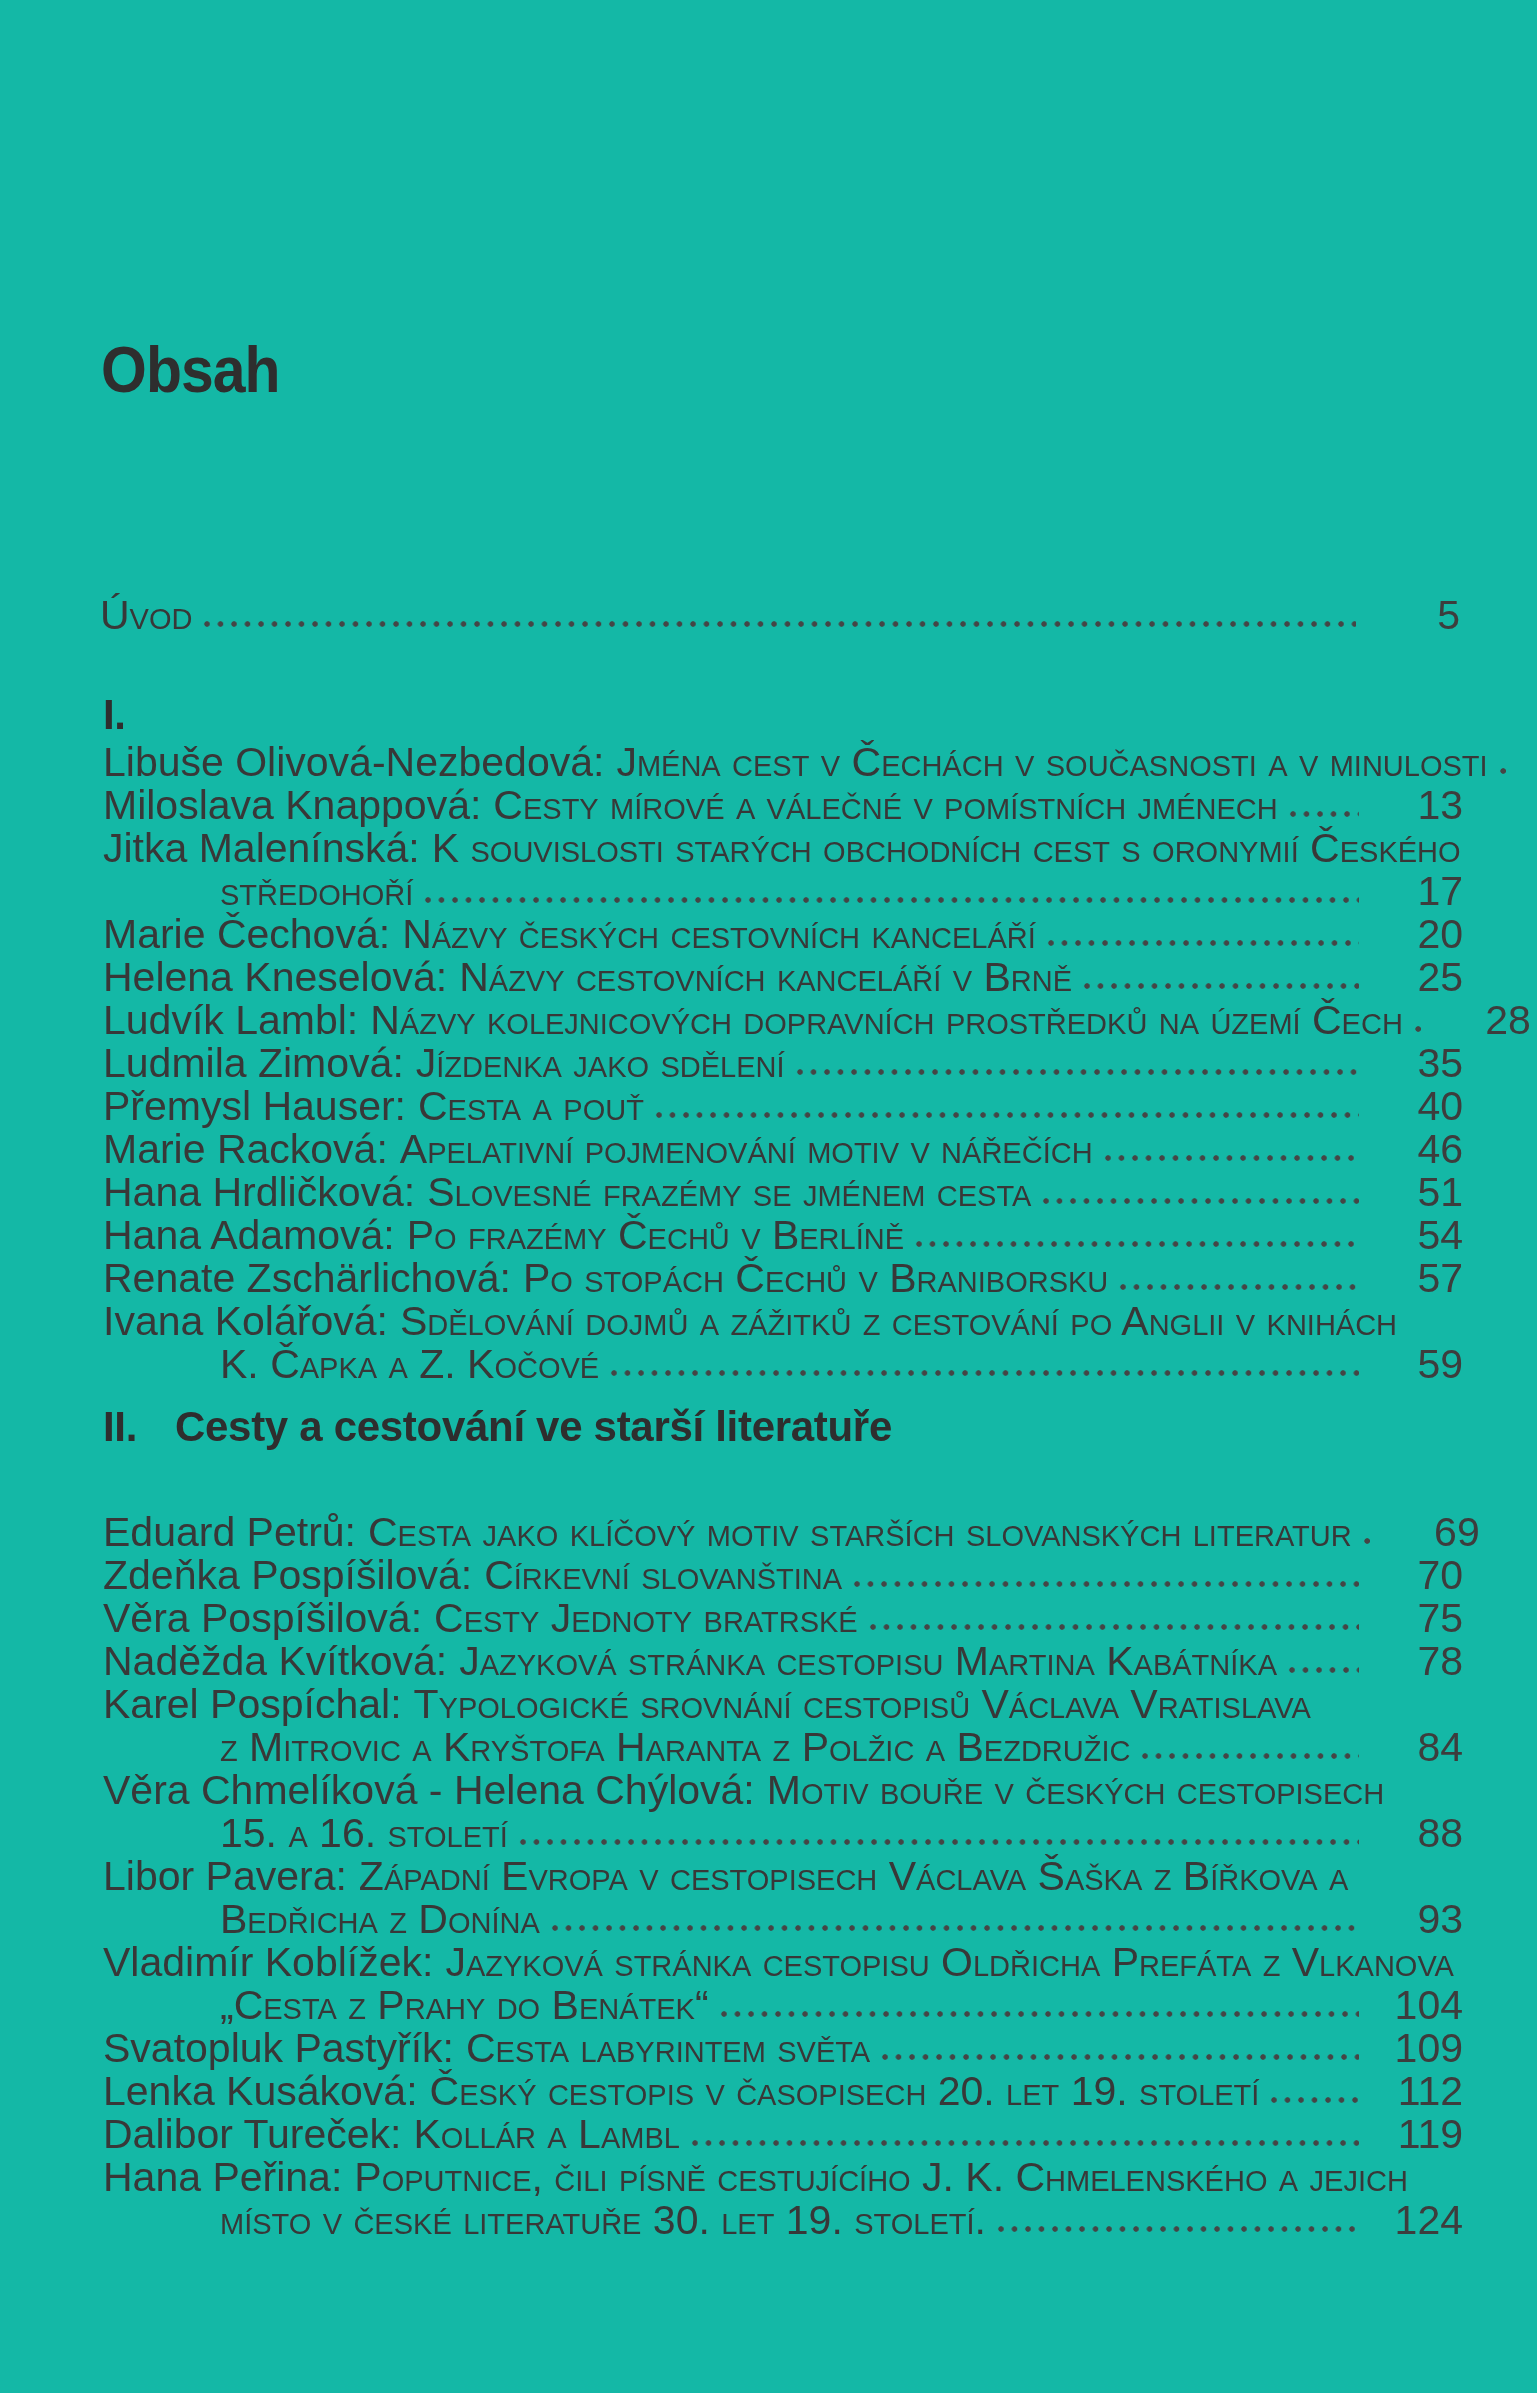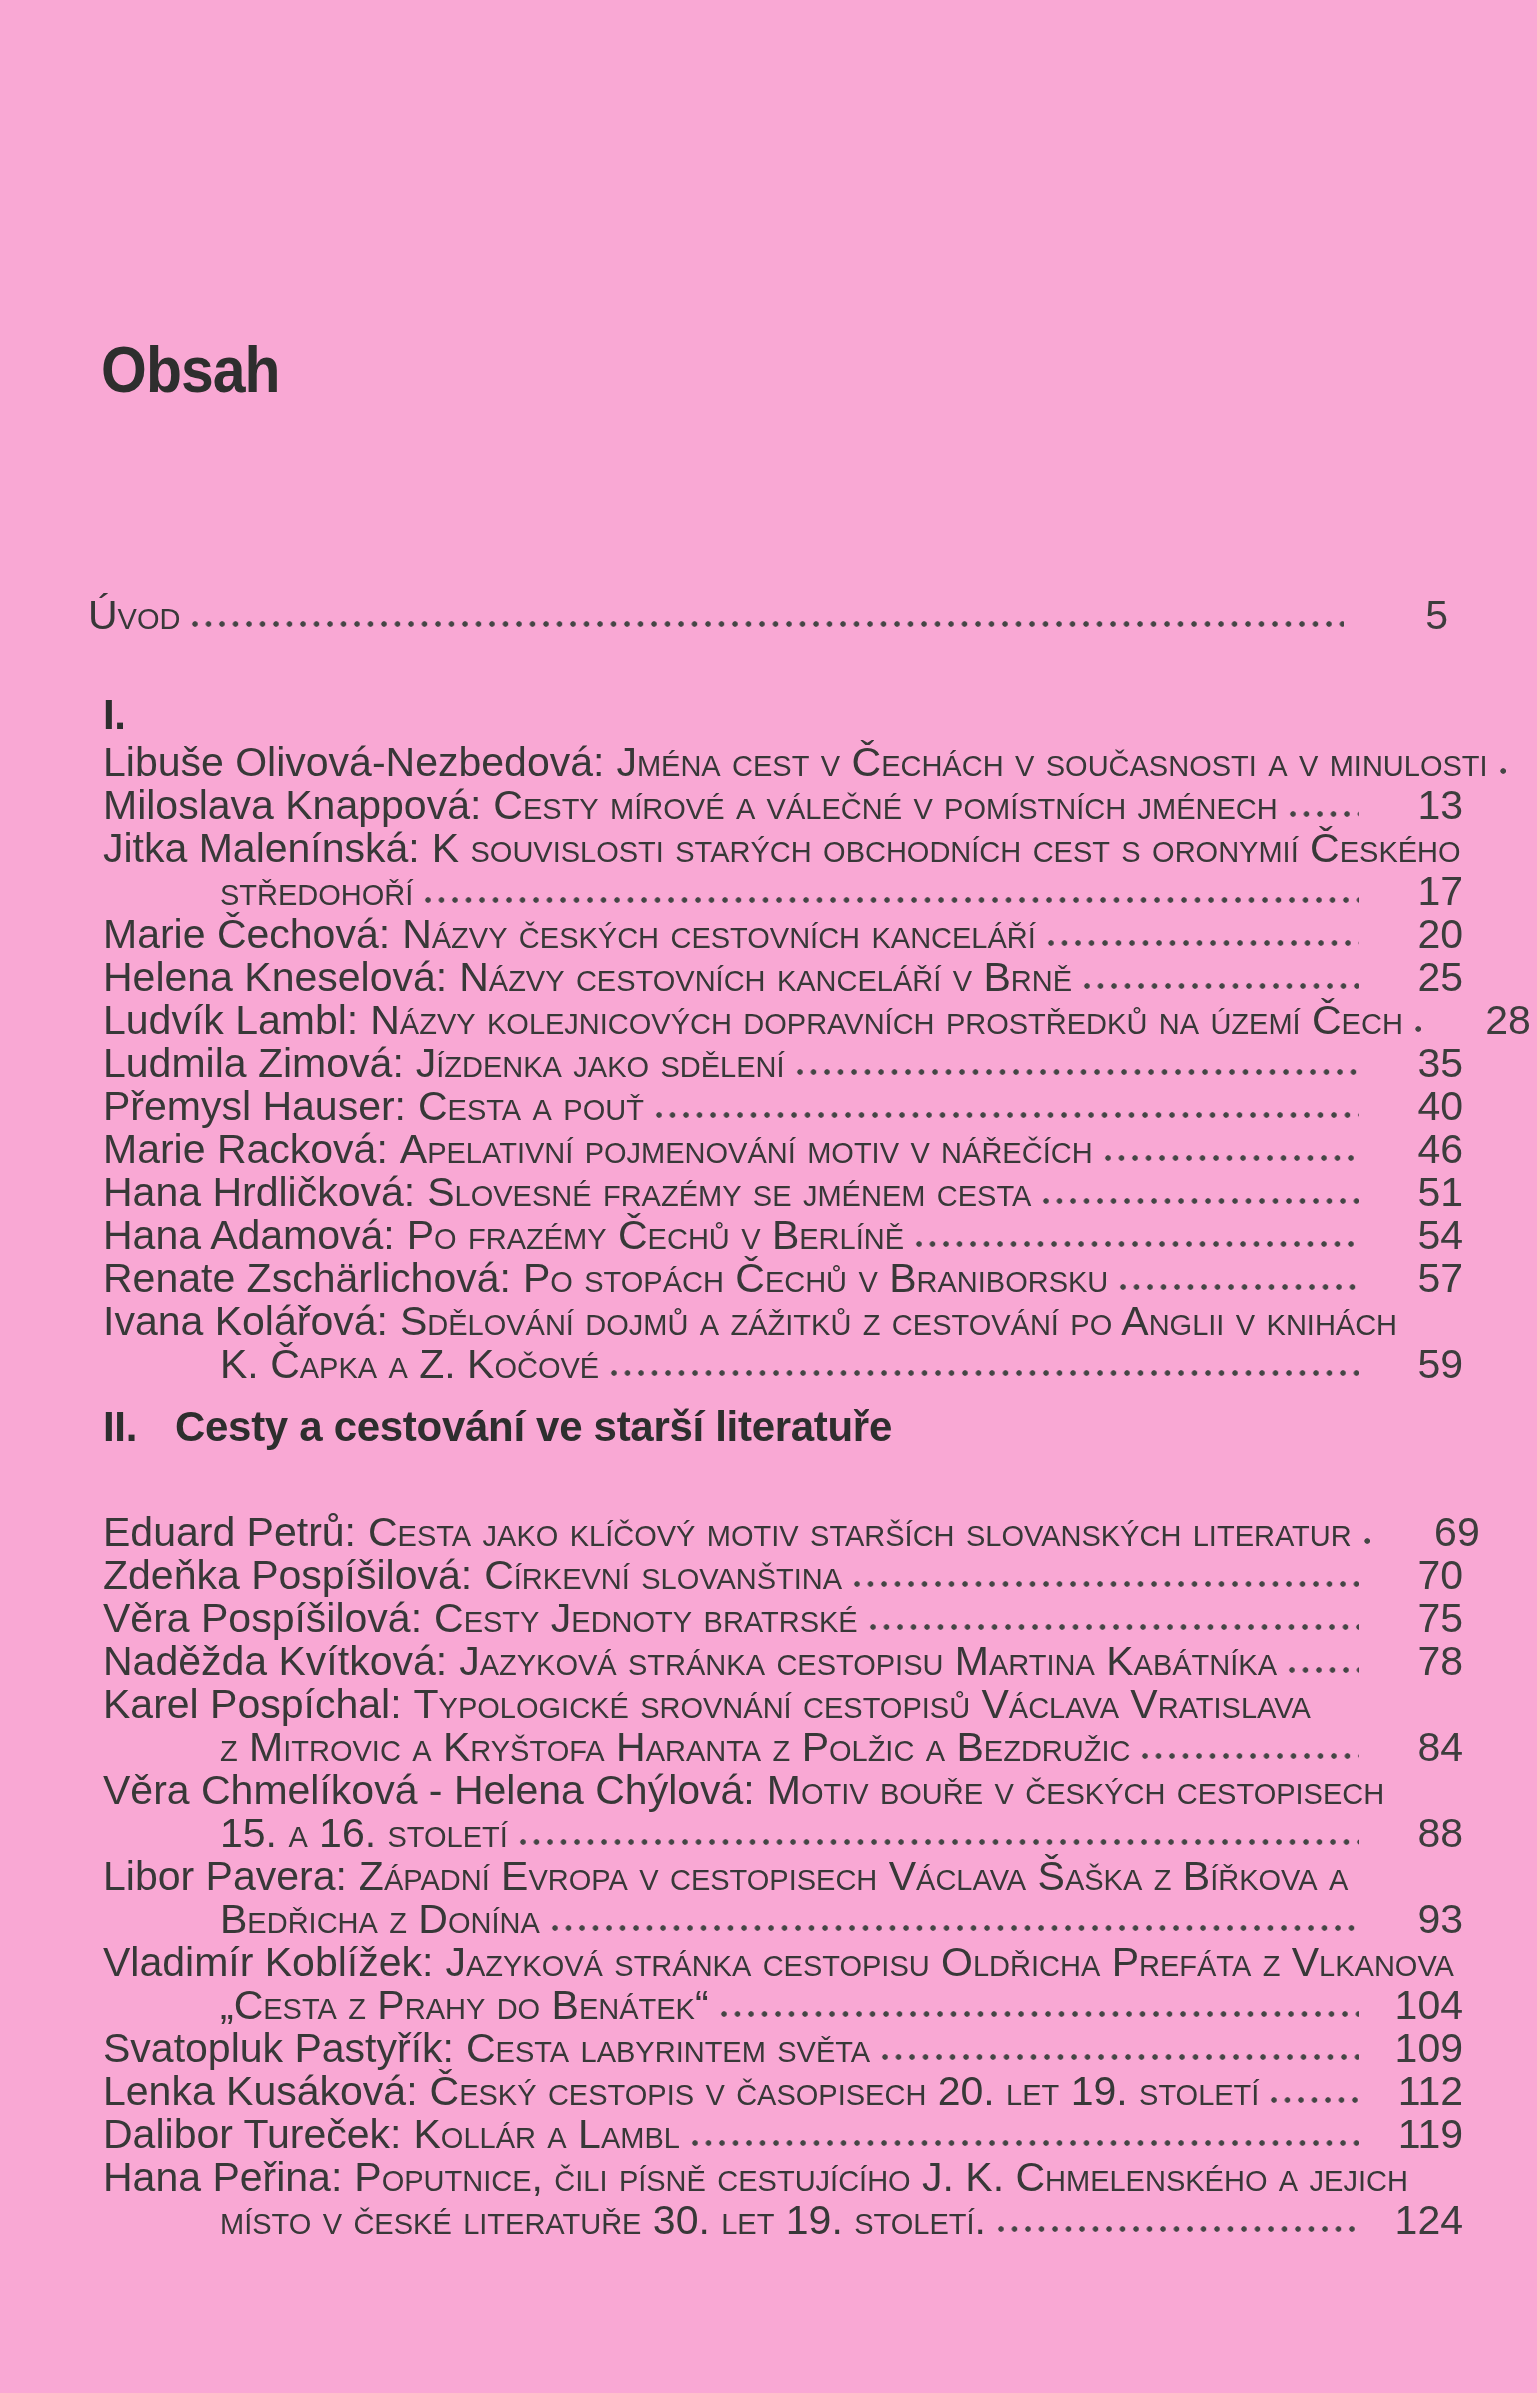--- a/index.html
+++ b/index.html
@@ -1,39 +1,39 @@
 <!DOCTYPE html>
 <html><head>
 <meta charset="utf-8">
 <style>
   html, body { margin: 0; padding: 0; background: #e8e8e8; }
   .sheet {
     position: relative;
     width: 1537px;
     height: 2393px;
-    background: #f9a8d4;
+    background: #14b8a6;
     overflow: hidden;
     font-family: "Liberation Sans", "DejaVu Sans", sans-serif;
     color: #383838;
   }
   .doc-title {
     position: absolute;
     top: 336px;
     left: 101px;
     margin: 0;
     font-size: 64px;
     line-height: 68px;
     font-weight: bold;
     letter-spacing: -1px;
     color: #2e2e2e;
     transform: scaleX(0.92);
     transform-origin: left center;
   }
   .abs { position: absolute; }
-  .content-col { left: 88px; width: 1360px; }
+  .content-col { left: 100px; width: 1360px; }
   .row {
     display: flex;
     align-items: flex-end;
     height: 43px;
     white-space: nowrap;
     font-size: 41px;
     line-height: 43px;
   }
   .row .entry { flex: 0 0 auto; }
   .row.cont { padding-left: 117px; align-items: flex-end; }

